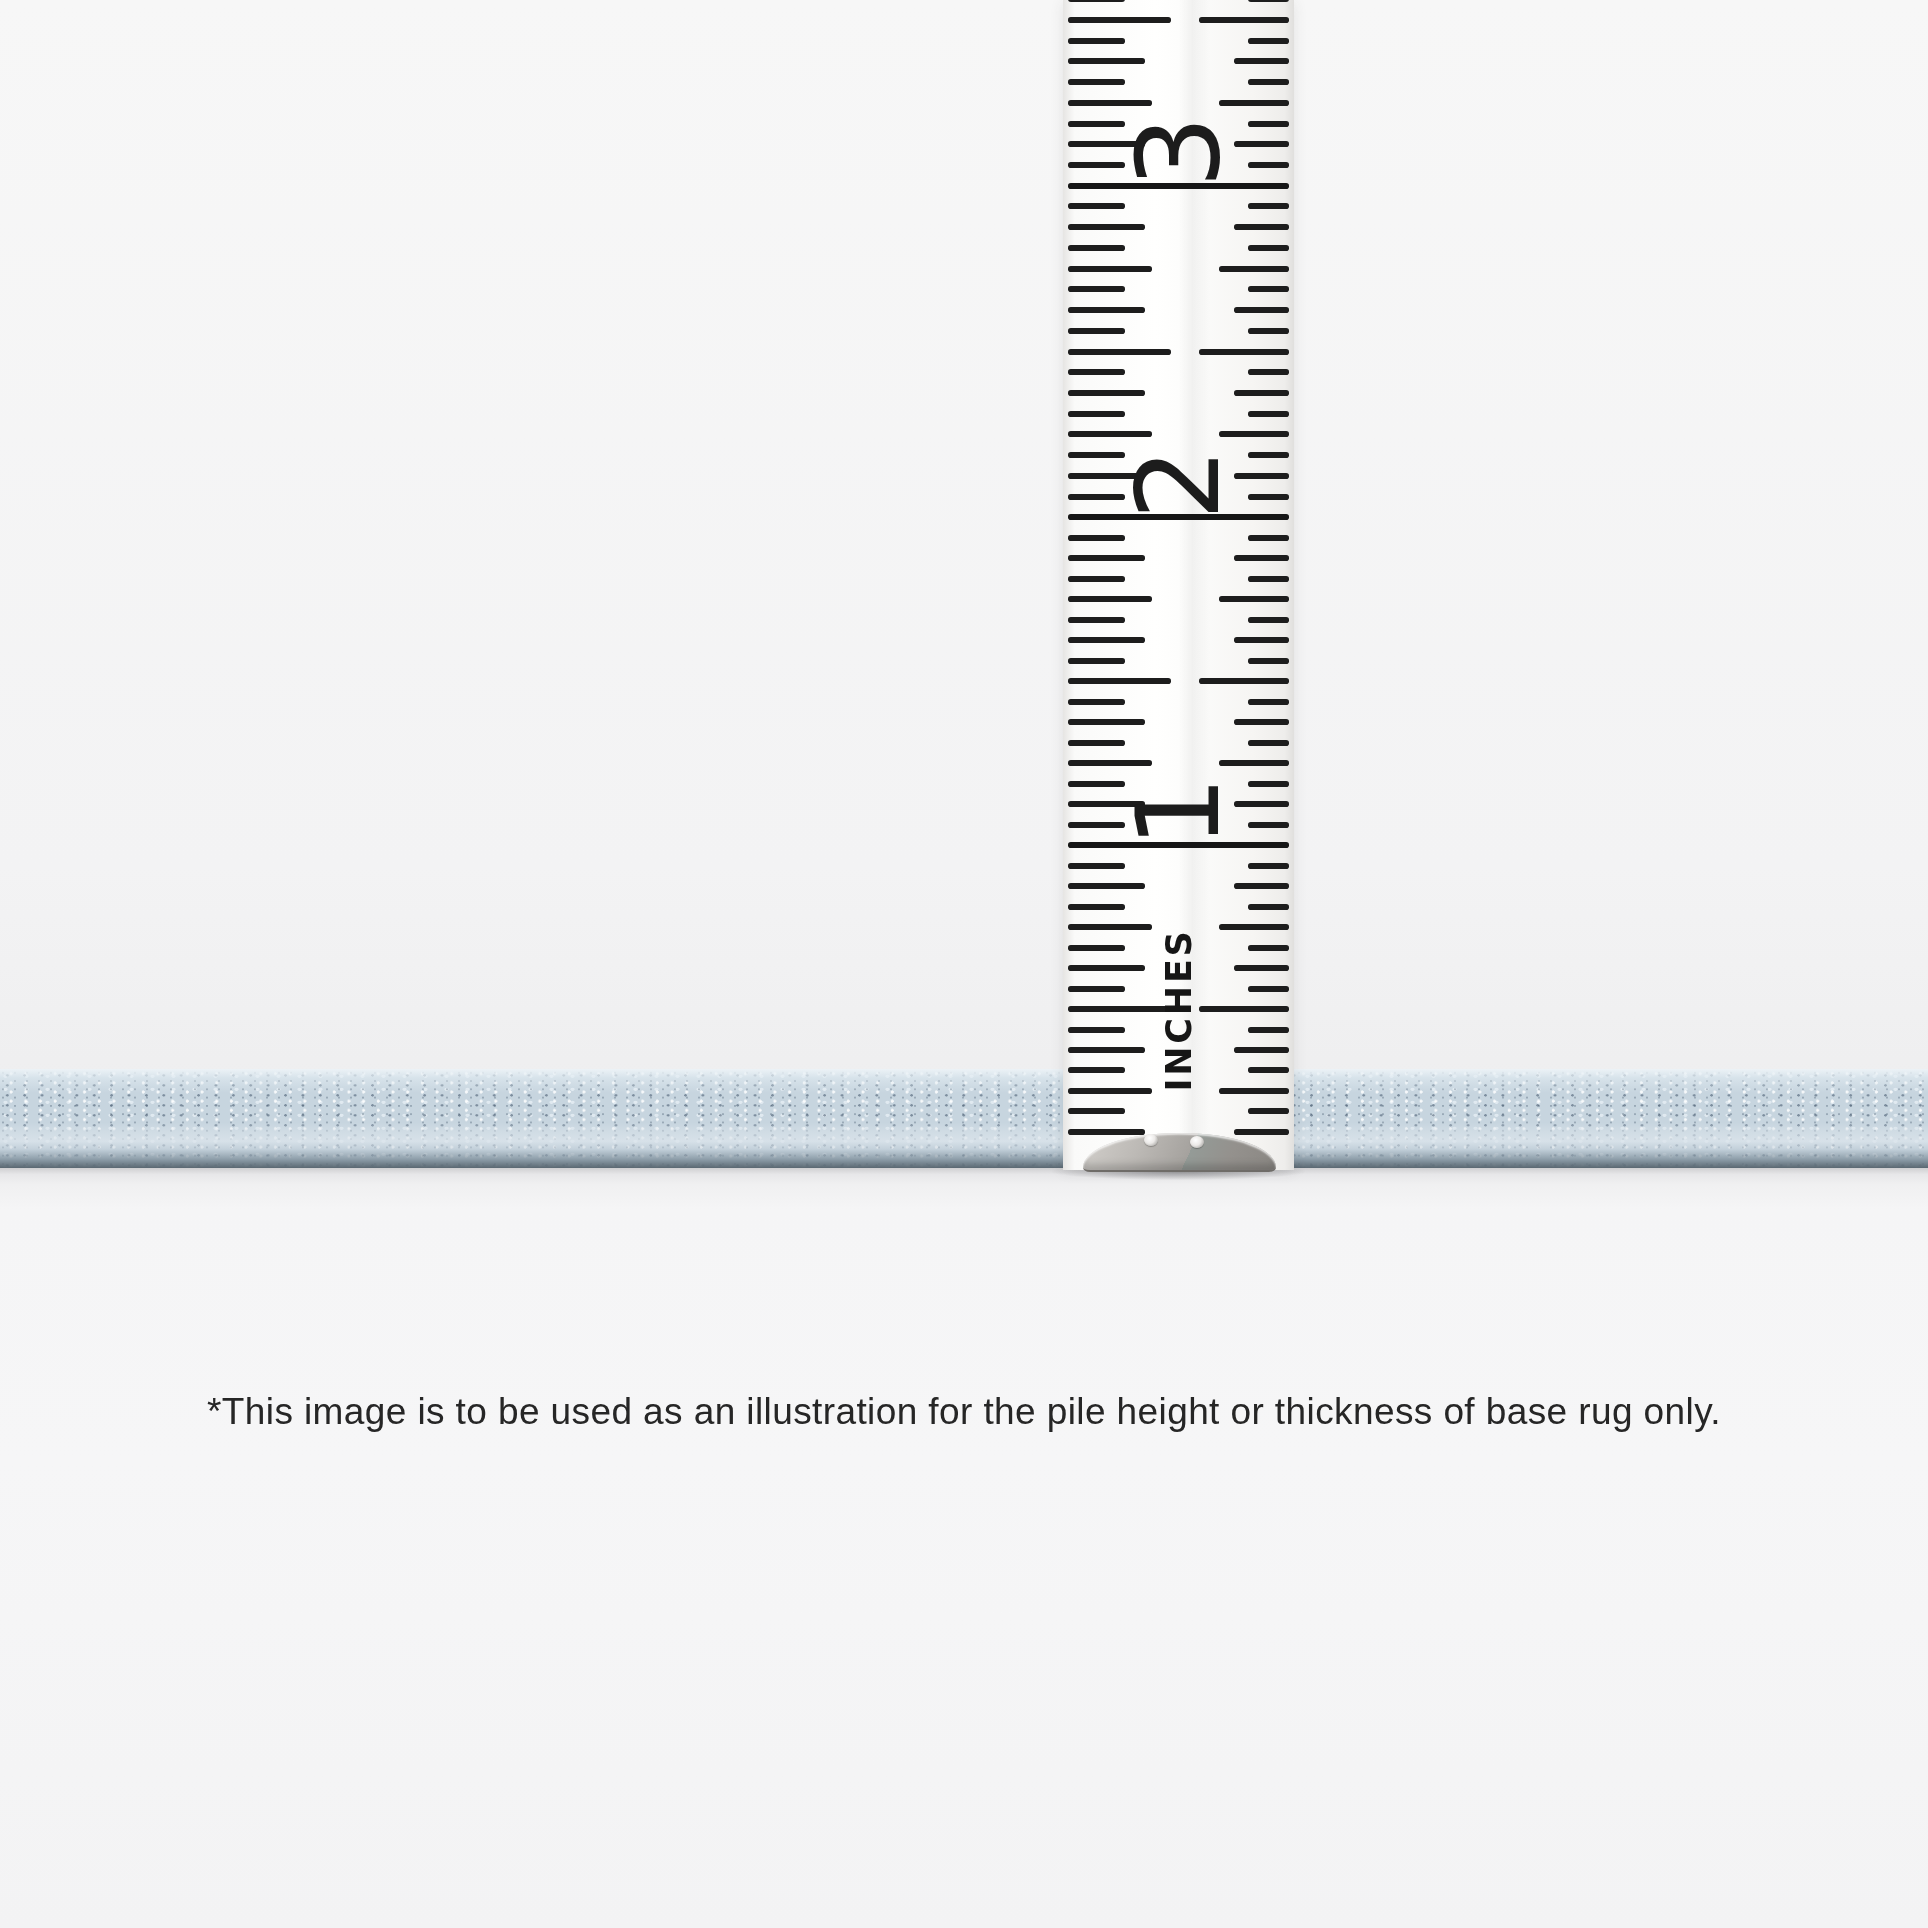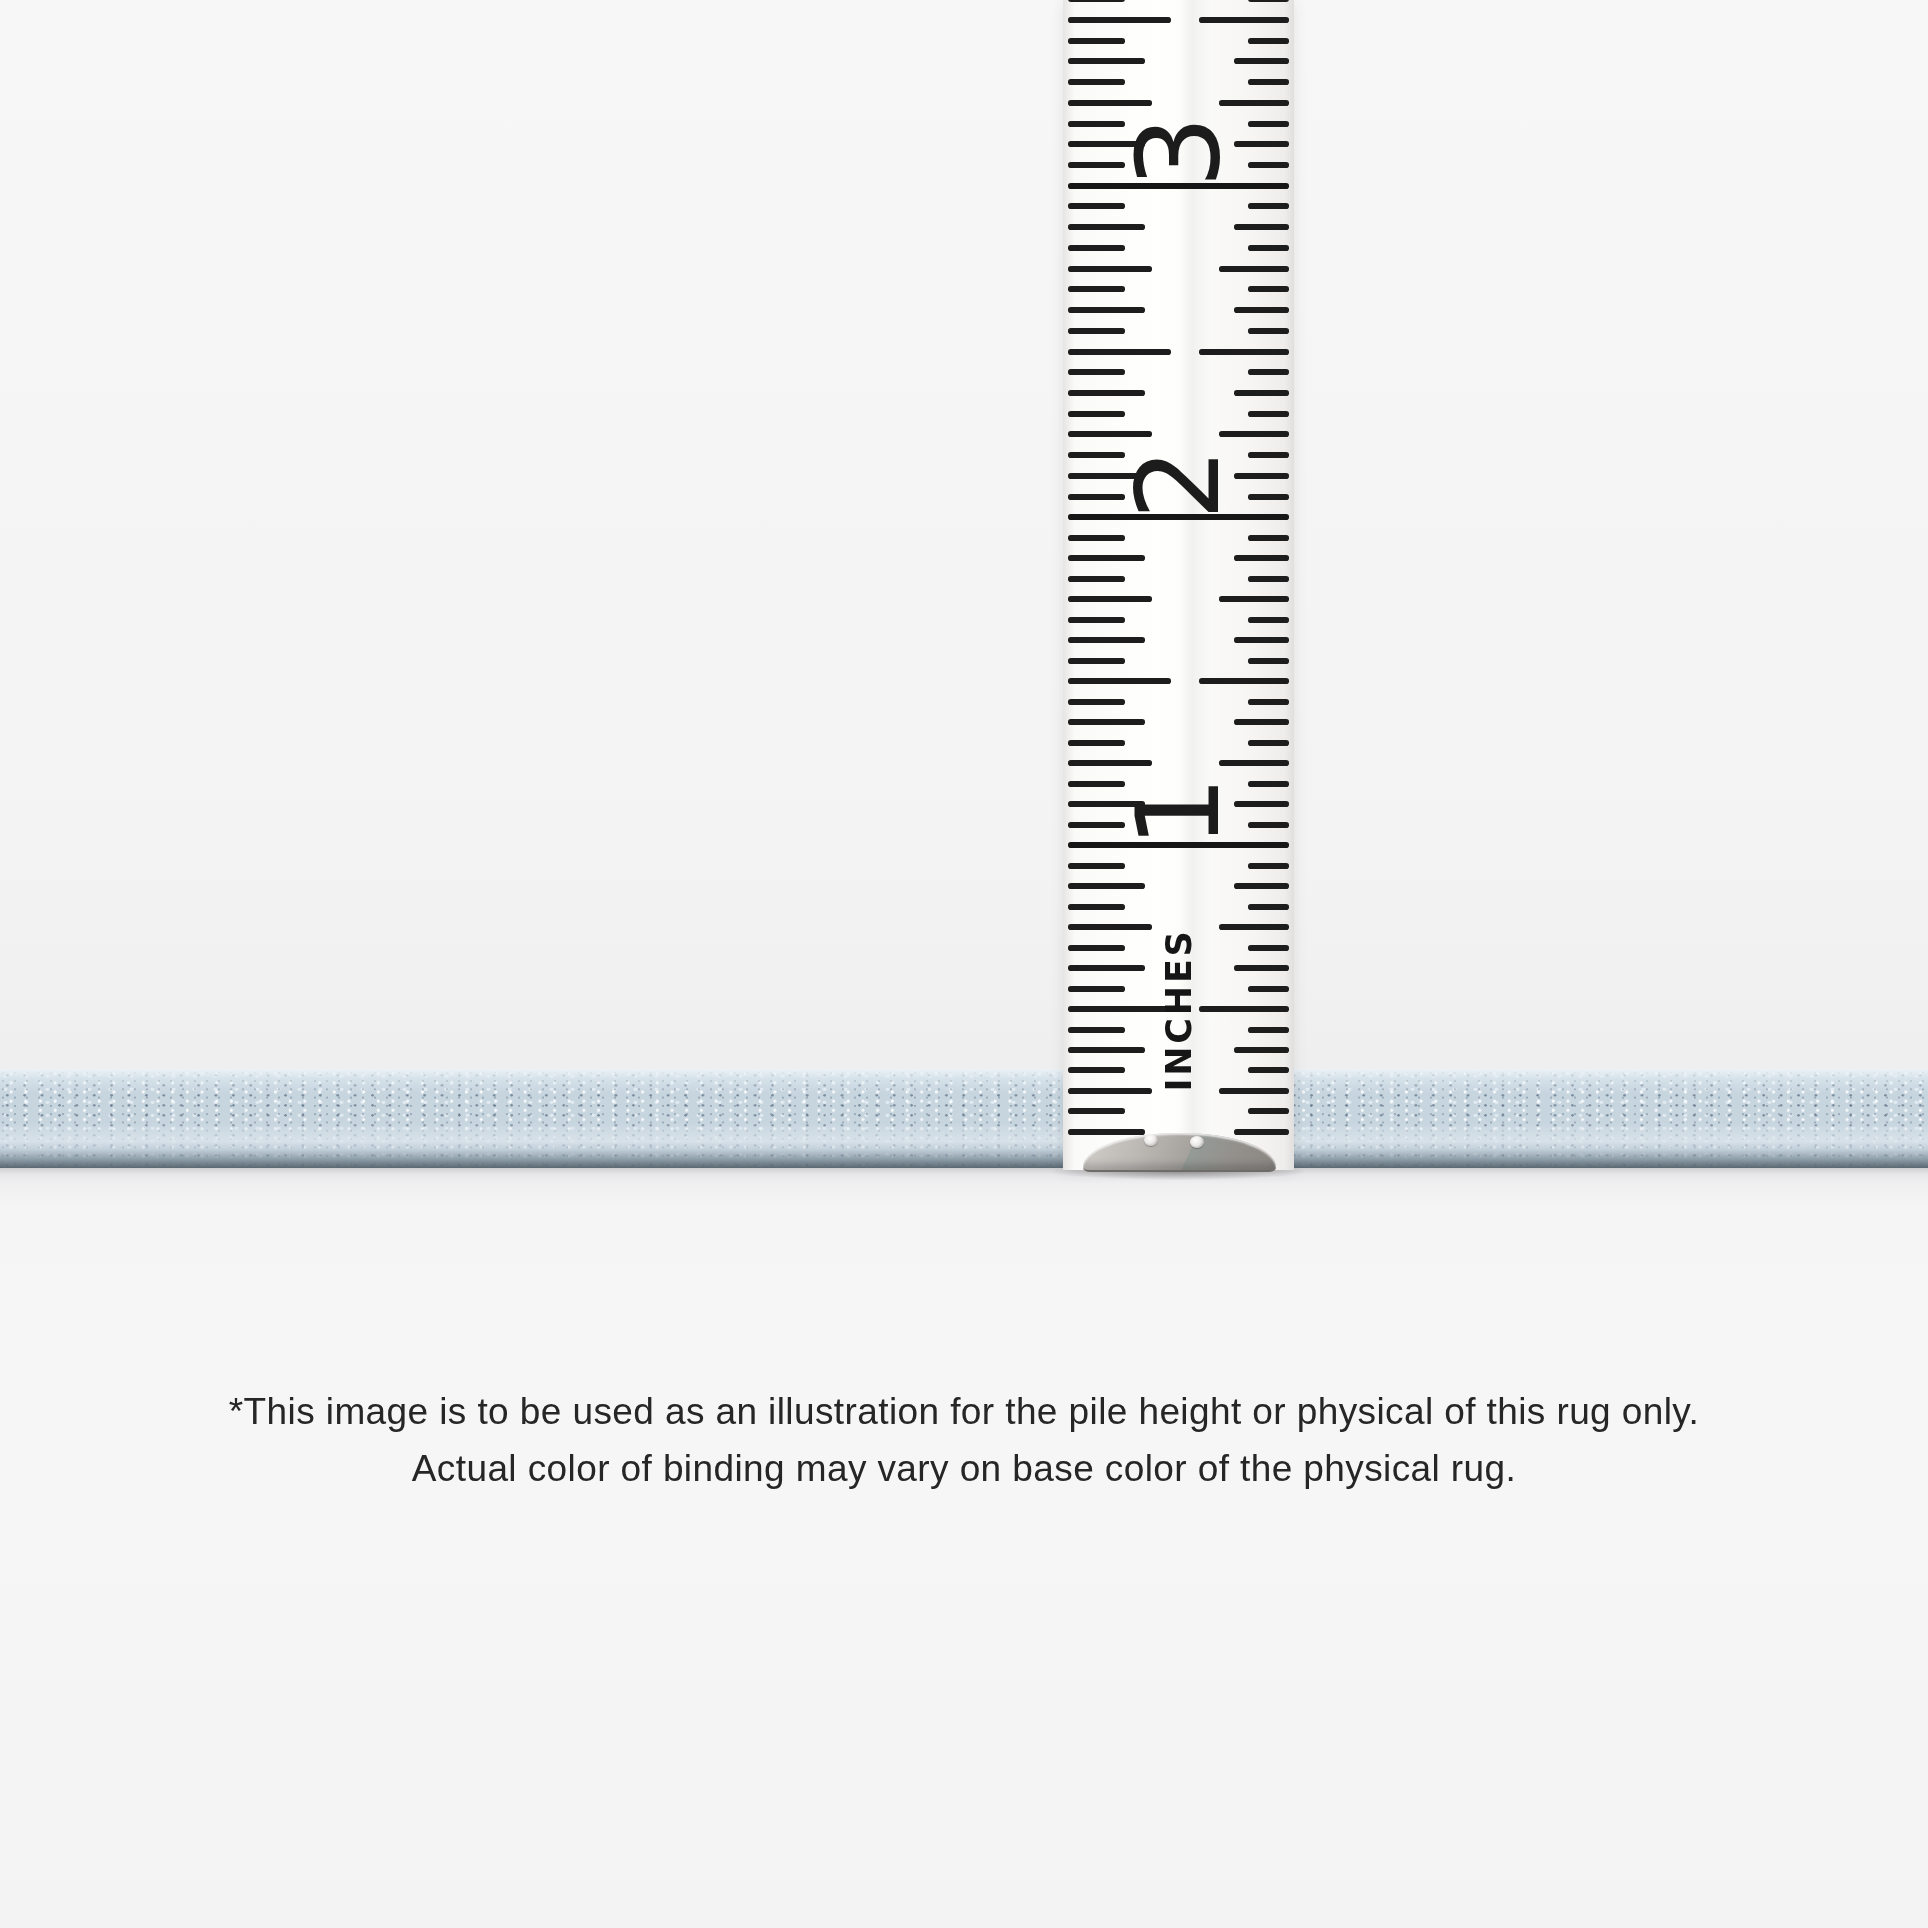--- a/index.html
+++ b/index.html
@@ -201,18 +201,17 @@
         <div class="inch-num" style="top: 812px;">1</div>
       </div>
     <div class="inches-label">INCHES</div>
     <div class="clip">
       <span class="rivet r1"></span>
       <span class="rivet r2"></span>
     </div>
   </div>
 
   <div class="caption">
-    <div>*This image is to be used as an illustration for the pile height or physical of this rug only.</div>
-    <div>Actual color of binding may vary on base color of the physical rug.</div>
+    <div>*This image is to be used as an illustration for the pile height or thickness of base rug only.</div>
   </div>
 
 </div>
 
 
 </body></html>

